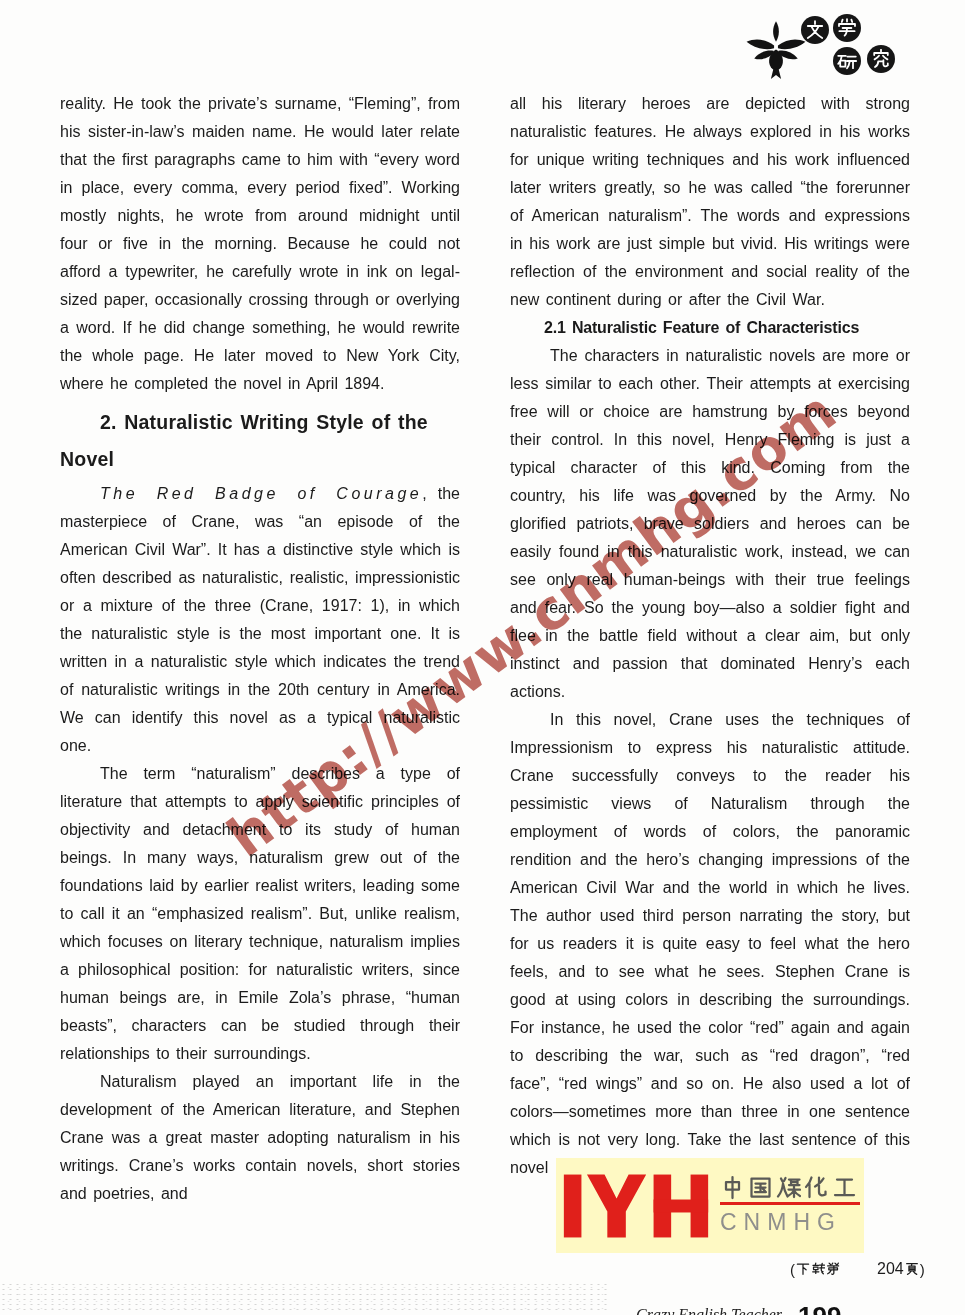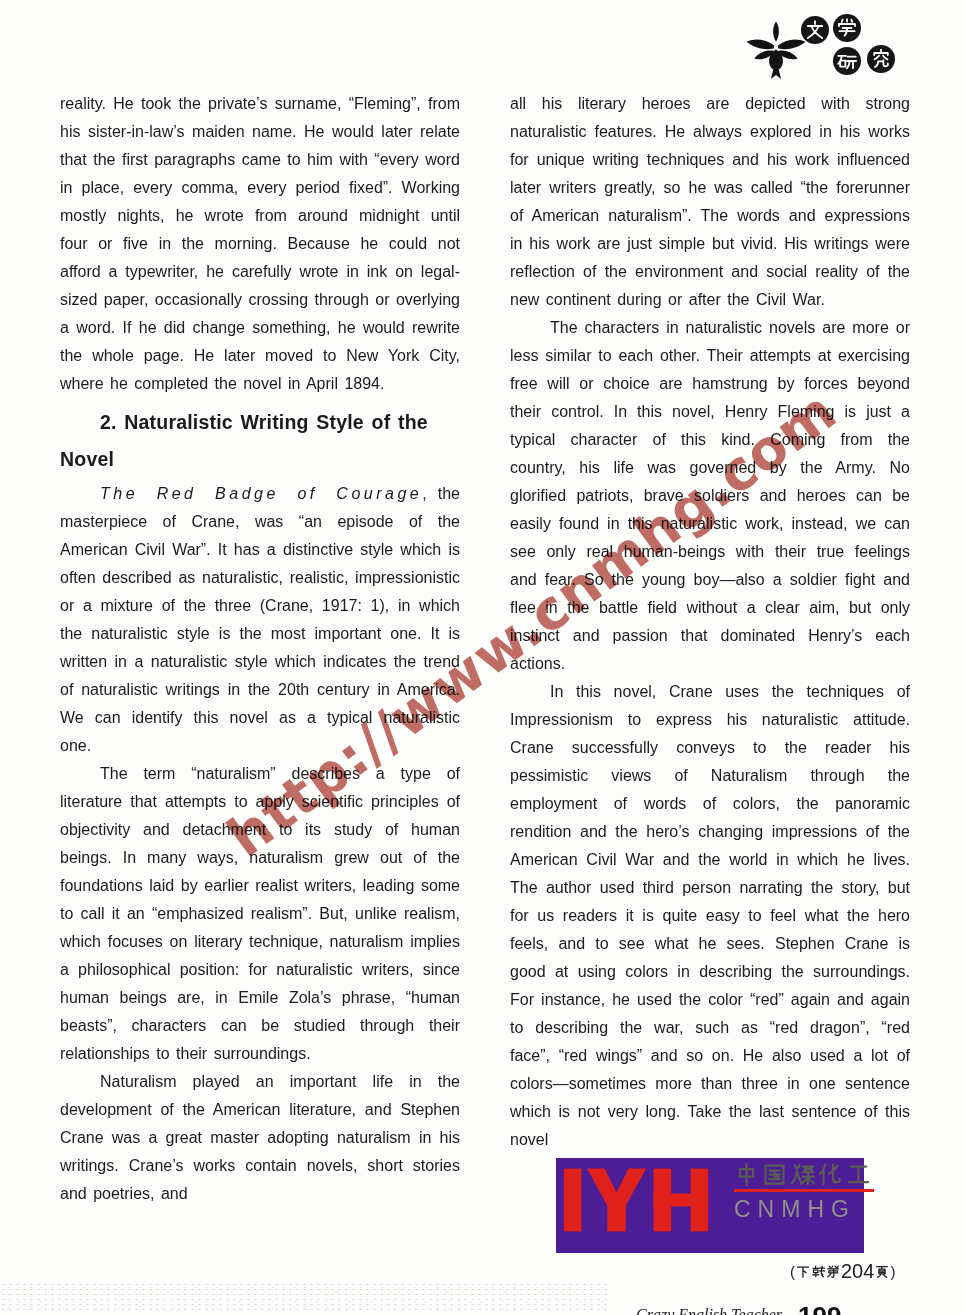--- a/index.html
+++ b/index.html
@@ -59,39 +59,39 @@
     white-space: nowrap;
     color: rgba(177, 72, 62, 0.8);
     mix-blend-mode: multiply;
     font-family: "DejaVu Sans", sans-serif;
     z-index: 5; pointer-events: none;
   }
 
   
   .logo-box {
     position: absolute; left: 556px; top: 1158px;
-    width: 308px; height: 95px; background: #4c1d95;
-    display: flex; gap: 24px; padding: 4px 6px;
+    width: 308px; height: 95px; background: #fef9c3;
+    display: flex; align-items: center; gap: 10px; padding: 4px 6px;
     z-index: 6;
   }
   .logo-letters { width: 148px; height: 76px; flex: 0 0 auto; fill: #e0201b; }
   .logo-right { display: flex; flex-direction: column; align-items: flex-start; }
   .logo-cn { display: flex; gap: 3px; color: #5a5a56; }
   .logo-cn svg { width: 25px; height: 25px; }
   .logo-underline { width: 140px; height: 3px; background: #e0201b; margin: 2px 0 4px; }
   .logo-en { font-size: 23px; color: #8f8f8c; letter-spacing: 7px; }
 
   
   .footer-note {
     position: absolute; left: 790px; top: 1260px;
     display: inline-flex; align-items: center; gap: 1px;
     font-size: 15px; color: #1d1d1d; z-index: 2;
   }
   .footer-note svg { width: 14px; height: 14px; color: #1d1d1d; }
-  .footer-note .pg { font-size: 20px; }
+  .footer-note .pg { font-size: 16px; margin-left: 36px; }
   .footer-journal {
     position: absolute; left: 636px; top: 1301px;
     display: flex; align-items: flex-start; gap: 16px; z-index: 2;
   }
   .journal-name { font-style: italic; font-size: 16px; color: #222; font-family: "Liberation Serif", serif; padding-top: 5px; }
   .journal-page { font-size: 26px; font-weight: bold; color: #111; }
 
   
   .scan-noise {
     position: absolute; left: 0; top: 1282px; width: 610px; height: 30px;
@@ -192,20 +192,21 @@
 <div class="page-col" id="col-left">
   <p class="body-para">reality. He took the private’s surname, “Fleming”, from his sister-in-law’s maiden name. He would later relate that the first paragraphs came to him with “every word in place, every comma, every period fixed”. Working mostly nights, he wrote from around midnight until four or five in the morning. Because he could not afford a typewriter, he carefully wrote in ink on legal-sized paper, occasionally crossing through or overlying a word. If he did change something, he would rewrite the whole page. He later moved to New York City, where he completed the novel in April 1894.</p>
   <h2 class="section-heading">2. Naturalistic Writing Style of the Novel</h2>
   <p class="body-para indent"><span class="novel-title">The Red Badge of Courage</span><span>, the masterpiece of Crane, was “an episode of the American Civil War”. It has a distinctive style which is often described as naturalistic, realistic, impressionistic or a mixture of the three (Crane, 1917: 1), in which the naturalistic style is the most important one. It is written in a naturalistic style which indicates the trend of naturalistic writings in the 20th century in America. We can identify this novel as a typical naturalistic one.</span></p>
   <p class="body-para indent">The term “naturalism” describes a type of literature that attempts to apply scientific principles of objectivity and detachment to its study of human beings. In many ways, naturalism grew out of the foundations laid by earlier realist writers, leading some to call it an “emphasized realism”. But, unlike realism, which focuses on literary technique, naturalism implies a philosophical position: for naturalistic writers, since human beings are, in Emile Zola’s phrase, “human beasts”, characters can be studied through their relationships to their surroundings.</p>
   <p class="body-para indent">Naturalism played an important life in the development of the American literature, and Stephen Crane was a great master adopting naturalism in his writings. Crane’s works contain novels, short stories and poetries, and</p>
 </div>
 
 <div class="page-col" id="col-right">
   <p class="body-para">all his literary heroes are depicted with strong naturalistic features. He always explored in his works for unique writing techniques and his work influenced later writers greatly, so he was called “the forerunner of American naturalism”. The words and expressions in his work are just simple but vivid. His writings were reflection of the environment and social reality of the new continent during or after the Civil War.</p>
+  <h3 class="subheading">2.1 Naturalistic Feature of Characteristics</h3>
   <p class="body-para indent">The characters in naturalistic novels are more or less similar to each other. Their attempts at exercising free will or choice are hamstrung by forces beyond their control. In this novel, Henry Fleming is just a typical character of this kind. Coming from the country, his life was governed by the Army. No glorified patriots, brave soldiers and heroes can be easily found in this naturalistic work, instead, we can see only real human-beings with their true feelings and fear. So the young boy—also a soldier fight and flee in the battle field without a clear aim, but only instinct and passion that dominated Henry’s each actions.</p>
   <p class="body-para indent">In this novel, Crane uses the techniques of Impressionism to express his naturalistic attitude. Crane successfully conveys to the reader his pessimistic views of Naturalism through the employment of words of colors, the panoramic rendition and the hero’s changing impressions of the American Civil War and the world in which he lives. The author used third person narrating the story, but for us readers it is quite easy to feel what the hero feels, and to see what he sees. Stephen Crane is good at using colors in describing the surroundings. For instance, he used the color “red” again and again to describing the war, such as “red dragon”, “red face”, “red wings” and so on. He also used a lot of colors—sometimes more than three in one sentence which is not very long. Take the last sentence of this novel</p>
 </div>
 
 <div class="watermark">http://www.cnmhg.com</div>
 
 <div class="logo-box">
   <svg class="logo-letters" viewBox="0 0 160 80" aria-hidden="true">
     <rect x="2" y="6" width="19" height="68"></rect>
     <polygon points="27,6 46,6 59,32 72,6 91,6 69,46 69,74 49,74 49,46"></polygon>

